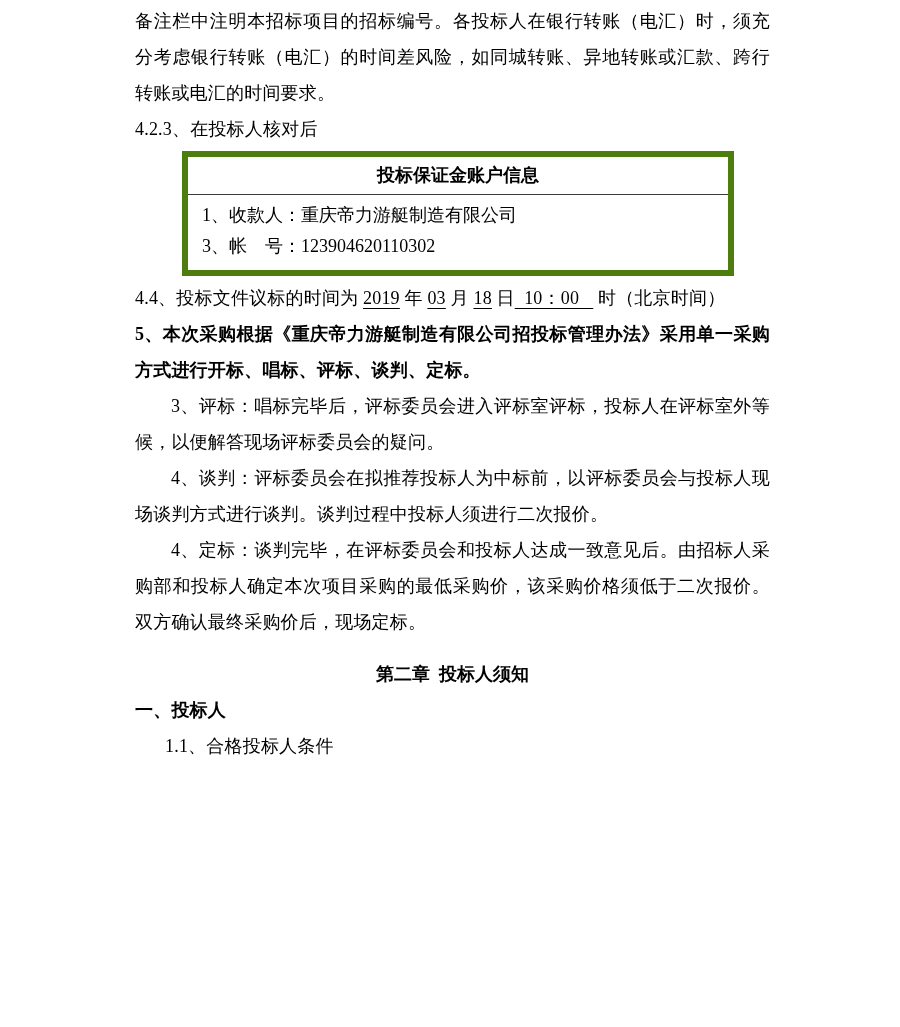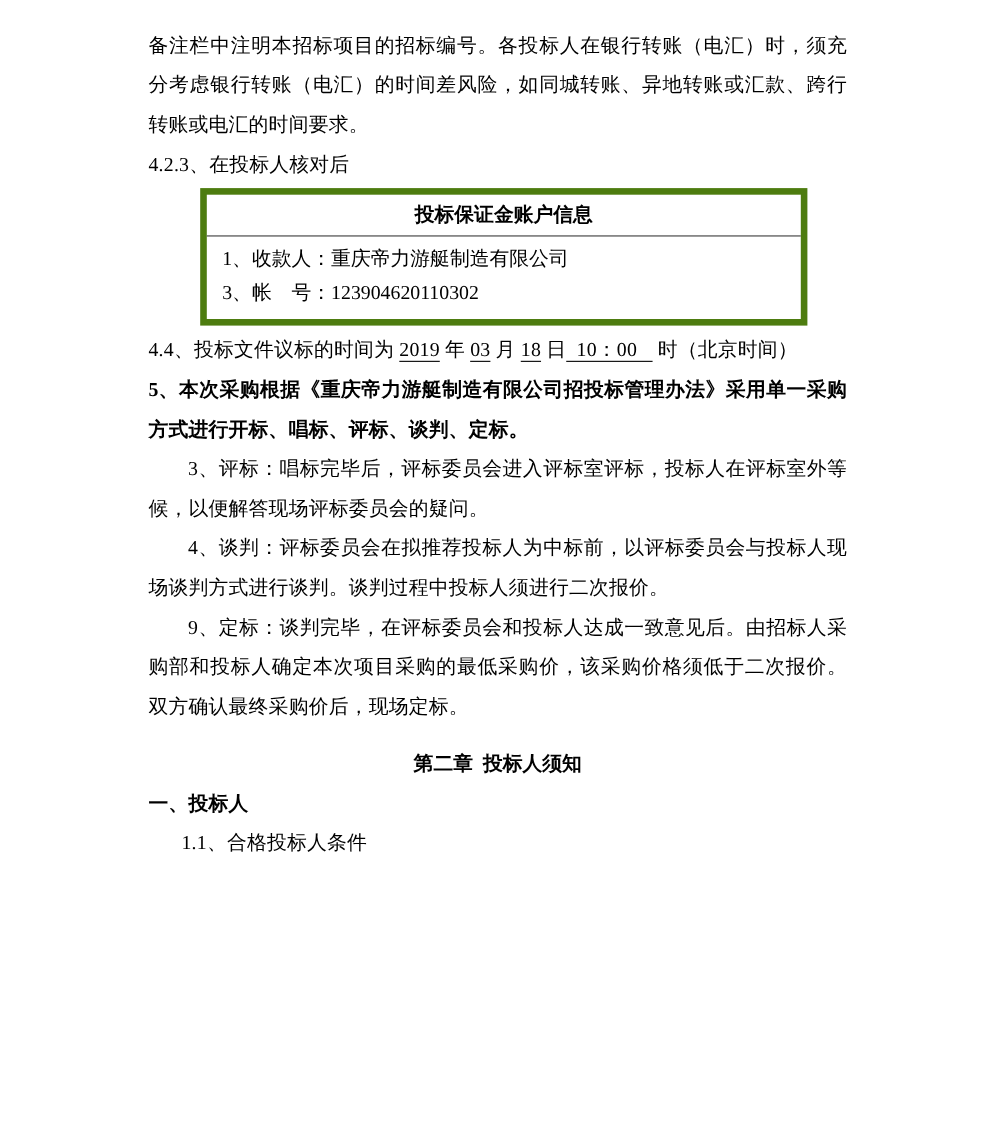--- a/index.html
+++ b/index.html
@@ -12,21 +12,20 @@
     height: 1027px;
     overflow: hidden;
     font-family: "Liberation Serif", "DejaVu Serif", serif;
     color: #000000;
   }
   .page {
     box-sizing: border-box;
     width: 900px;
     height: 841px;
     padding: 3px 130px 0 135px;
-    margin-top: 20px;
   }
   .para {
     margin: 0;
     font-size: 18px;
     line-height: 36px;
     text-align: justify;
     letter-spacing: 0.2px;
   }
   .indent { text-indent: 2em; }
   .bold { font-weight: bold; }
@@ -85,21 +84,21 @@
   <p class="para"><span>4.4、投标文件议标的时间为 </span><span class="u">2019</span><span> 年 </span><span class="u">03</span><span> 月 </span><span class="u">18</span><span> 日</span><span class="u">&nbsp;&nbsp;10：00&nbsp;&nbsp;&nbsp;</span><span> 时（北京时间）</span></p>
 
   <p class="para bold">5、本次采购根据《重庆帝力游艇制造有限公司招投标管理办法》采用单一采购方式进行开标、唱标、评标、谈判、定标。</p>
 
 
 
   <p class="para indent">3、评标：唱标完毕后，评标委员会进入评标室评标，投标人在评标室外等候，以便解答现场评标委员会的疑问。</p>
 
   <p class="para indent">4、谈判：评标委员会在拟推荐投标人为中标前，以评标委员会与投标人现场谈判方式进行谈判。谈判过程中投标人须进行二次报价。</p>
 
-  <p class="para indent">9、定标：谈判完毕，在评标委员会和投标人达成一致意见后。由招标人采购部和投标人确定本次项目采购的最低采购价，该采购价格须低于二次报价。双方确认最终采购价后，现场定标。</p>
+  <p class="para indent">4、定标：谈判完毕，在评标委员会和投标人达成一致意见后。由招标人采购部和投标人确定本次项目采购的最低采购价，该采购价格须低于二次报价。双方确认最终采购价后，现场定标。</p>
 
   <p class="chapter">第二章&nbsp;&nbsp;投标人须知</p>
 
   <p class="para bold">一、投标人</p>
 
   <p class="para sub">1.1、合格投标人条件</p>
 
 </div>
 
 </body></html>

